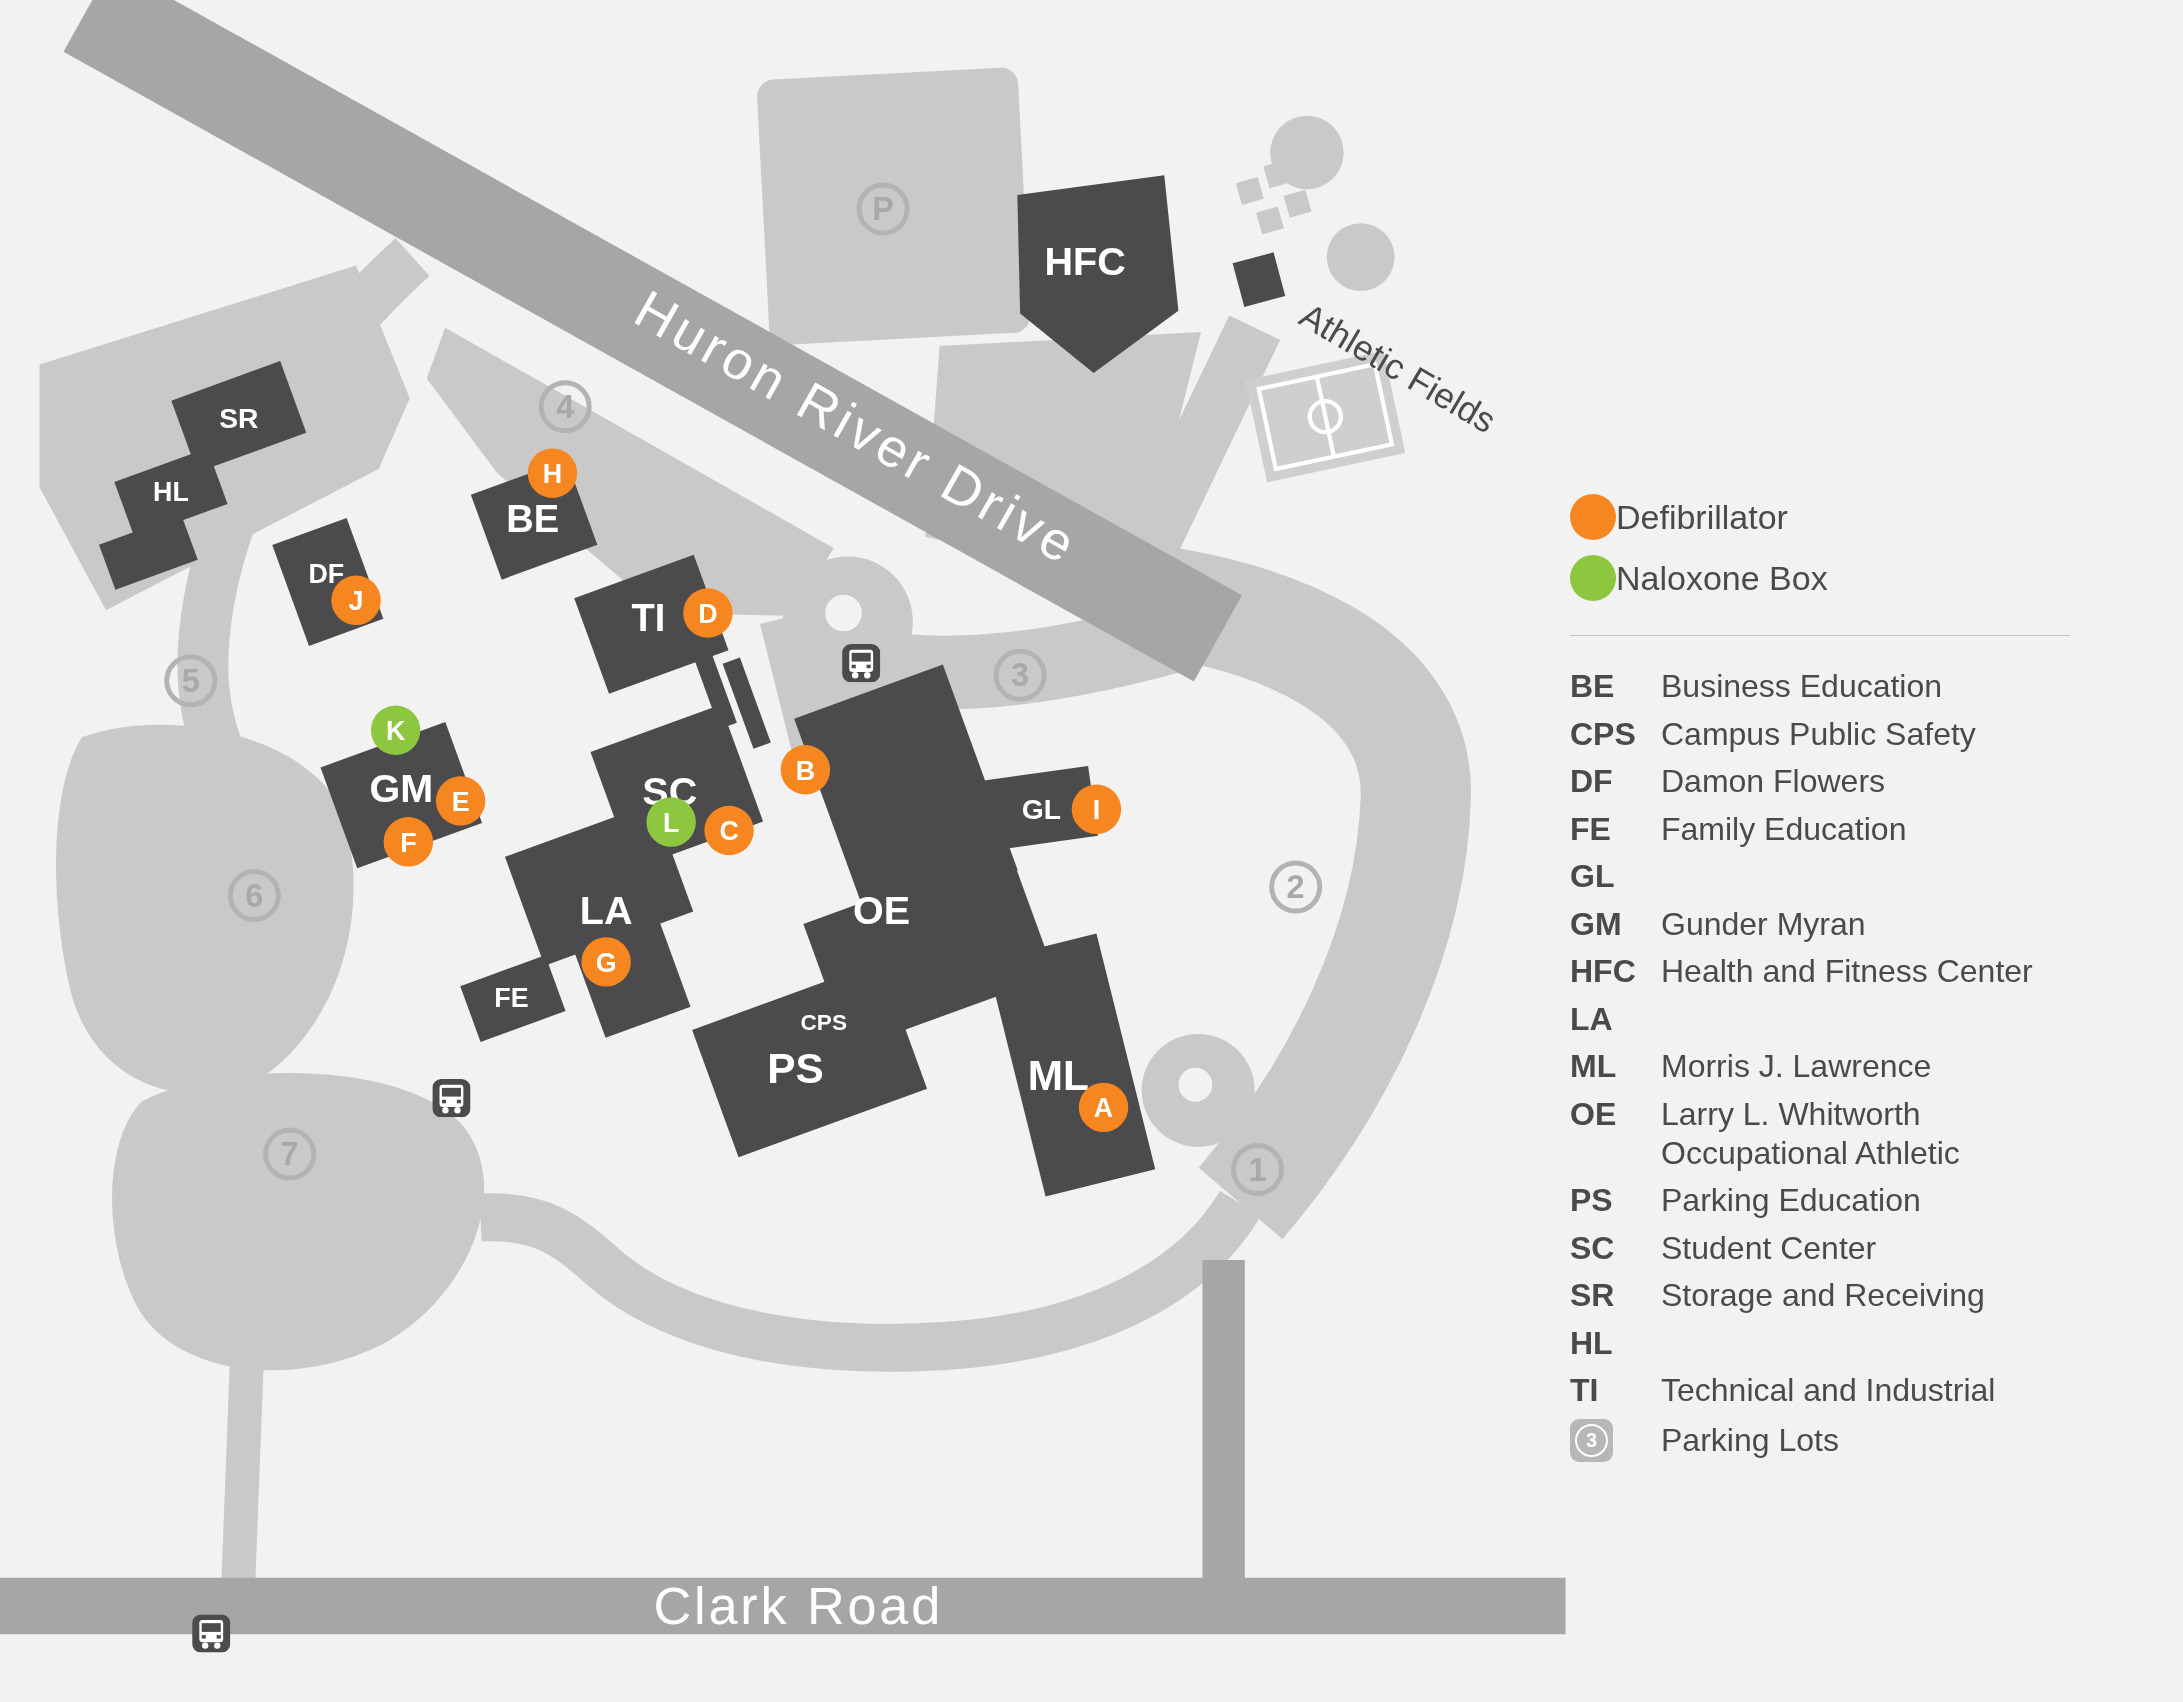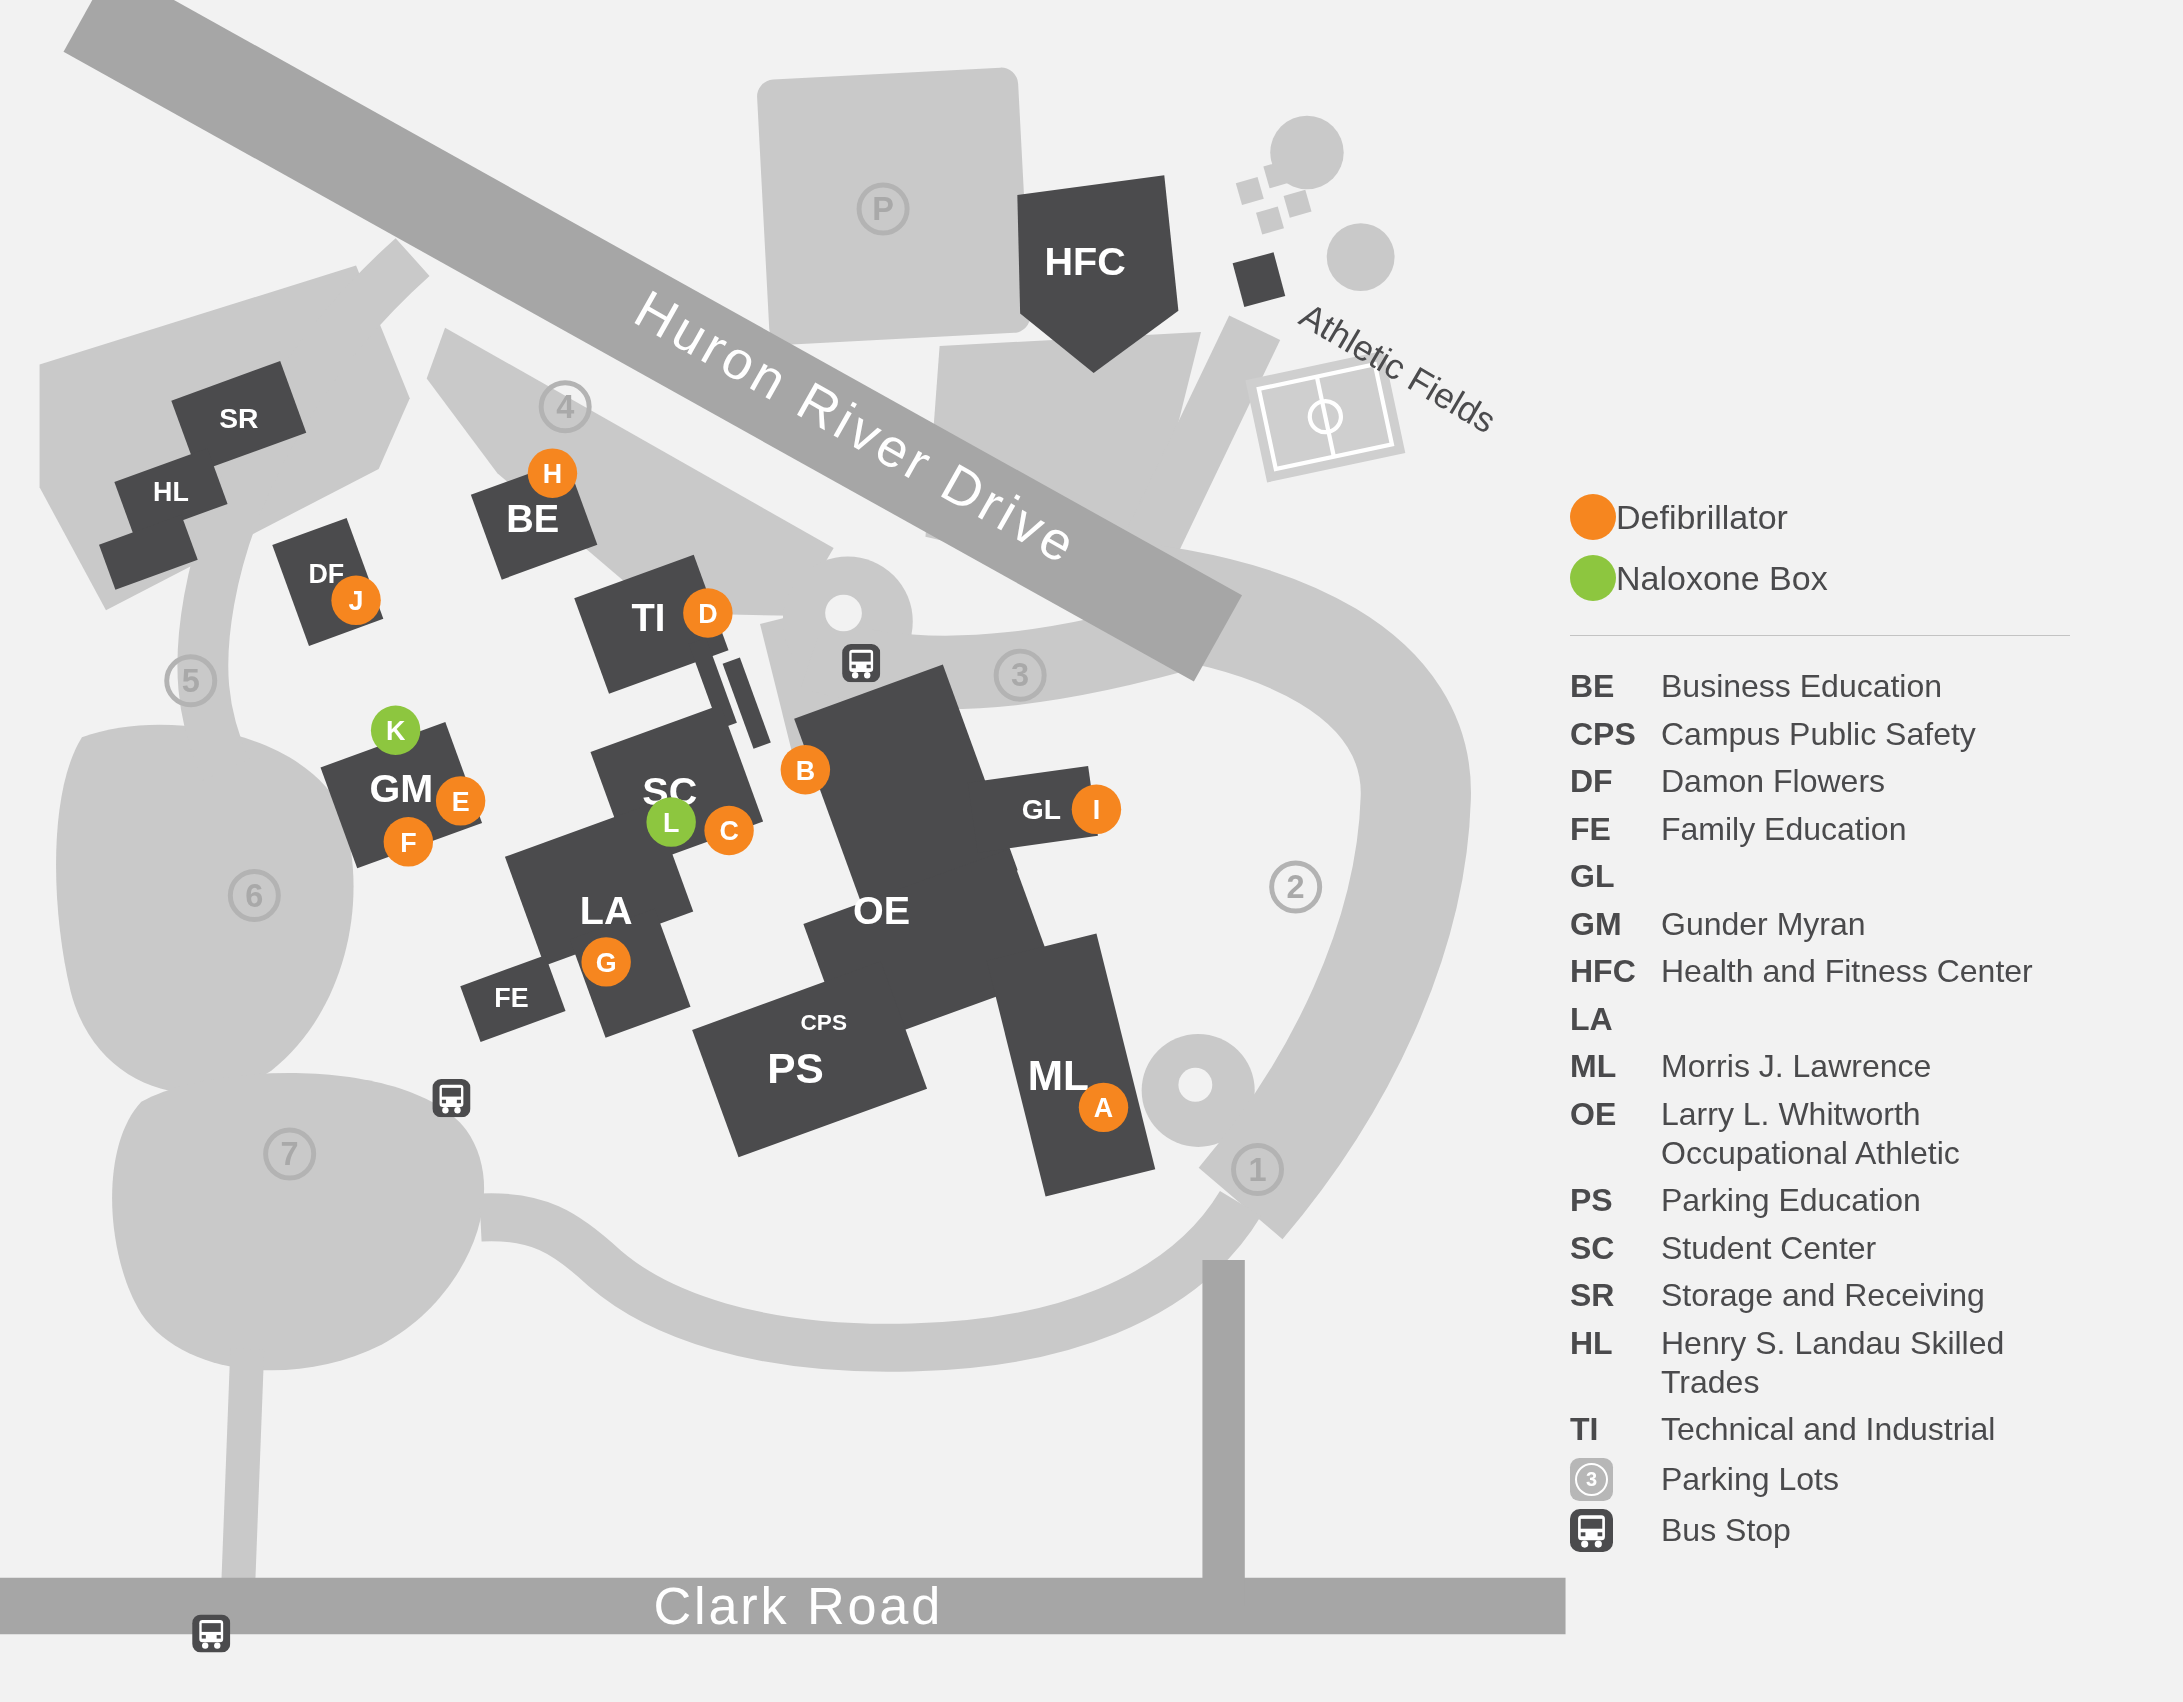--- a/index.html
+++ b/index.html
@@ -300,39 +300,30 @@
     <div class="lrow">
       <span class="abbr">SC</span>
       <span class="lname">Student Center</span>
     </div>
     <div class="lrow">
       <span class="abbr">SR</span>
       <span class="lname">Storage and Receiving</span>
     </div>
     <div class="lrow">
       <span class="abbr">HL</span>
-      <span class="lname">Henry S. Landau Skilled Trades</span>
     </div>
     <div class="lrow">
       <span class="abbr">TI</span>
       <span class="lname">Technical and Industrial</span>
     </div>
 
     <div class="icon-row">
       <span class="licon">
         <span class="badge">
             <span class="badge-circle">3</span>
           </span>
       </span>
       <span class="lname">Parking Lots</span>
     </div>
-    <div class="icon-row">
-      <span class="licon bus-badge">
-        <svg width="43" height="43" viewBox="0 0 24 24">
-            <use href="#bus"></use>
-          </svg>
-      </span>
-      <span class="lname">Bus Stop</span>
-    </div>
 
   </div>
 </div>
 
 
 </body></html>

